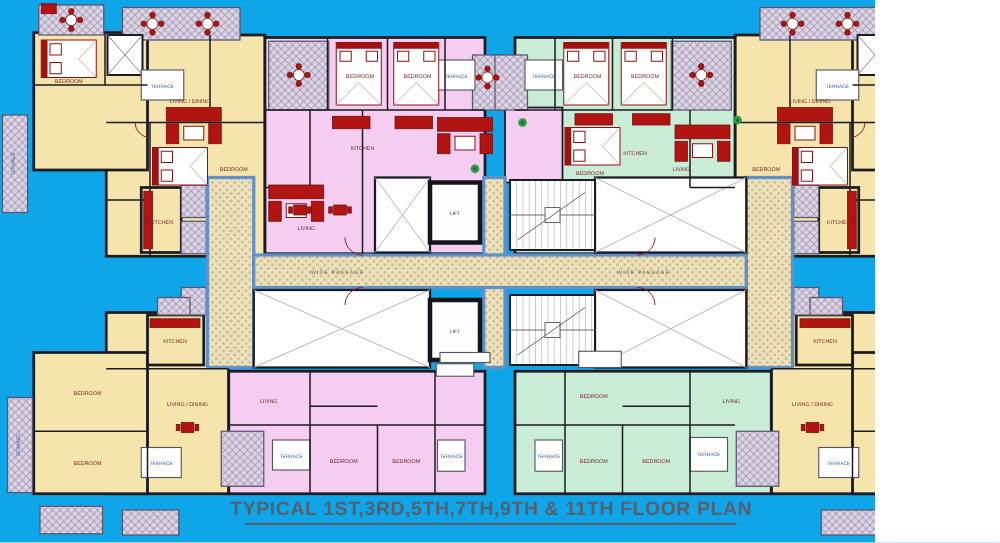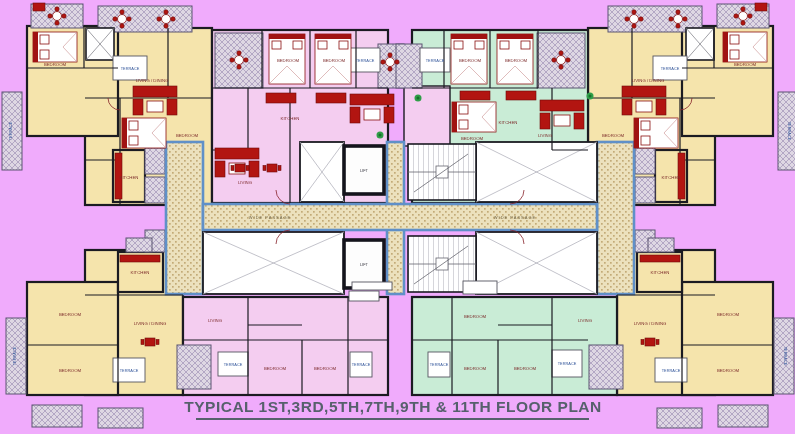--- a/index.html
+++ b/index.html
@@ -1,16 +1,16 @@
 <!DOCTYPE html>
 <html><head>
 <meta charset="utf-8">
 <style>
   html,body{margin:0;padding:0;background:#ffffff;}
-  .stage{position:relative;width:795px;height:434px;background:#f0abfc;overflow:hidden;
+  .stage{position:relative;width:700px;height:434px;background:#0ea5e9;overflow:hidden;
          font-family:"Liberation Sans",sans-serif;}
   svg{display:block;}
   .room-cream{fill:#f5e4ac;stroke:#1b1b22;stroke-width:2.2;}
   .room-pink{fill:#f4cdf0;stroke:#1b1b22;stroke-width:2.2;}
   .room-green{fill:#c9ecd6;stroke:#1b1b22;stroke-width:2.2;}
   .room-pink-sm{fill:#f4cdf0;stroke:#1b1b22;stroke-width:1.4;}
   .corridor{fill:url(#dots);stroke:#6090c8;stroke-width:2.6;}
   .voidroom{fill:#ffffff;stroke:#1b1b22;stroke-width:1.8;}
   .hatch{fill:url(#hatch);stroke:#5a5570;stroke-width:1;}
   .whitebox{fill:#ffffff;stroke:#55555f;stroke-width:0.9;}

